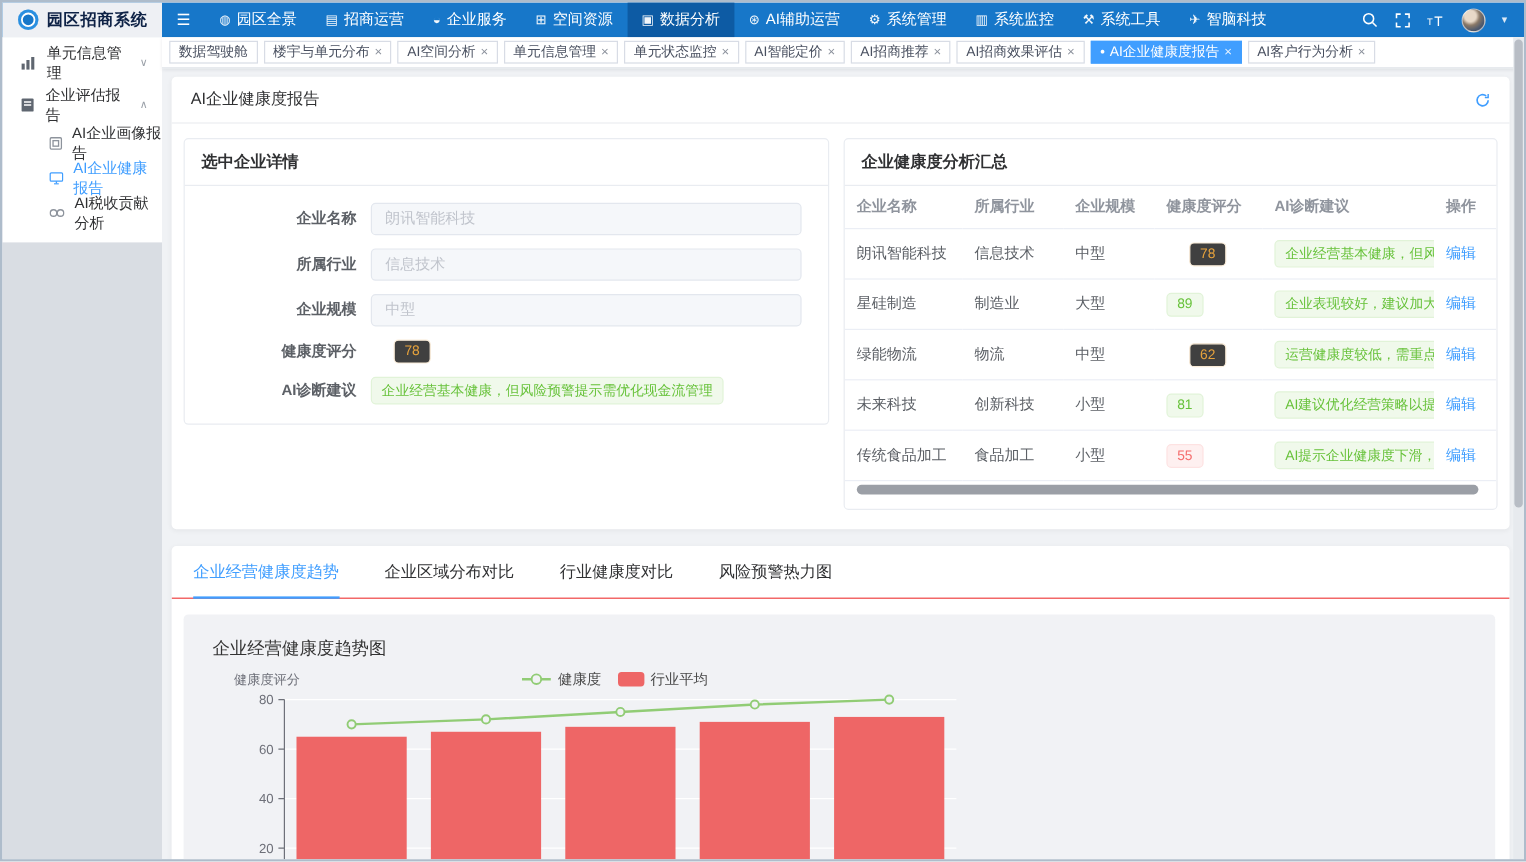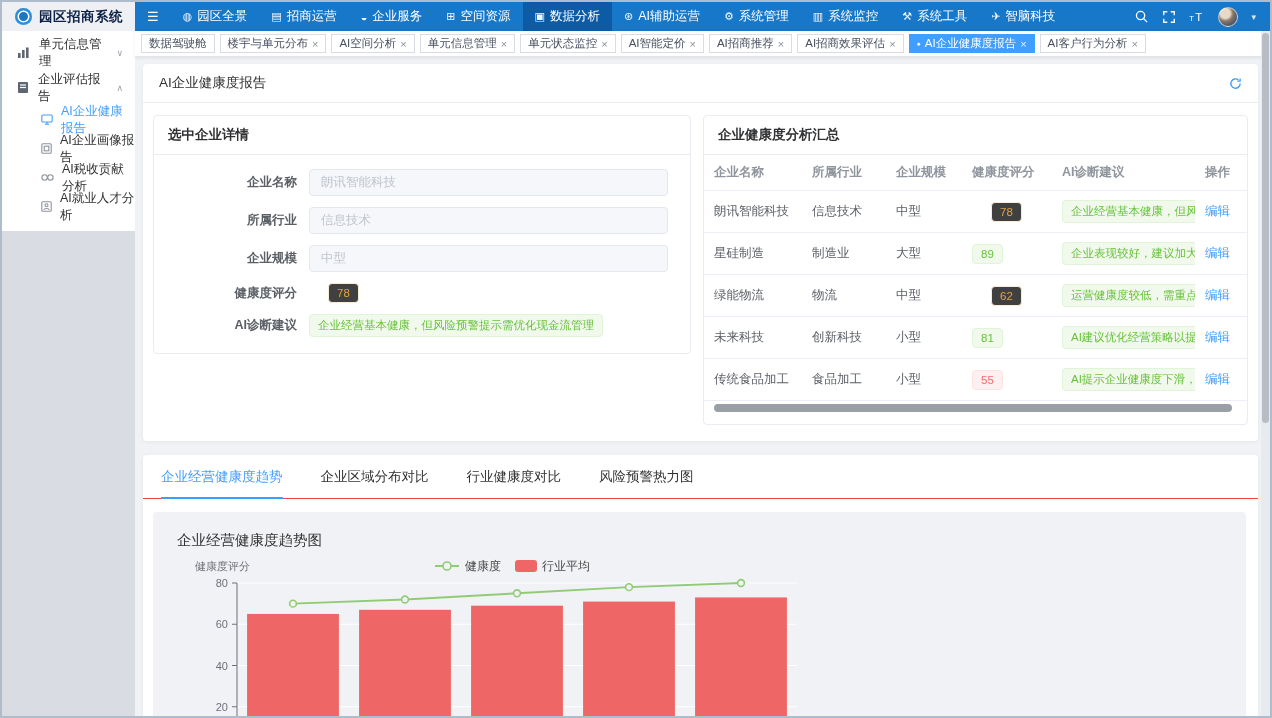--- a/index.html
+++ b/index.html
@@ -181,57 +181,47 @@
           <span class="sico">
             <svg width="12" height="13" viewBox="0 0 12 13" fill="none" stroke="#5f6670" stroke-width="1.2">
                 <rect x="1" y="1" width="10" height="11" rx="1" fill="#5f6670" stroke="none"></rect>
                 <line x1="3" y1="4" x2="9" y2="4" stroke="#fff"></line>
                 <line x1="3" y1="6.5" x2="9" y2="6.5" stroke="#fff"></line>
               </svg>
           </span>
           <span>企业评估报告</span>
           <span class="chev">∧</span>
         </div>
+        <div class="msub">
+          <span class="sico">
+            <svg width="11" height="11" viewBox="0 0 11 11" fill="none" stroke="currentColor" stroke-width="1.1">
+                <rect x="0.8" y="0.8" width="9.4" height="9.4" rx="1"></rect>
+                <rect x="3.2" y="3.2" width="4.6" height="4.6"></rect>
+              </svg>
+          </span>
+          <span>AI企业画像报告</span>
+        </div>
         <div class="msub active">
           <span class="sico">
             <svg width="12" height="11" viewBox="0 0 12 11" fill="none" stroke="currentColor" stroke-width="1.1">
                 <rect x="0.8" y="1" width="10.4" height="7" rx="1"></rect>
                 <line x1="4" y1="10.2" x2="8" y2="10.2"></line>
                 <line x1="6" y1="8" x2="6" y2="10"></line>
               </svg>
           </span>
           <span>AI企业健康报告</span>
         </div>
         <div class="msub">
           <span class="sico">
-            <svg width="11" height="11" viewBox="0 0 11 11" fill="none" stroke="currentColor" stroke-width="1.1">
-                <rect x="0.8" y="0.8" width="9.4" height="9.4" rx="1"></rect>
-                <rect x="3.2" y="3.2" width="4.6" height="4.6"></rect>
-              </svg>
-          </span>
-          <span>AI企业画像报告</span>
-        </div>
-        <div class="msub">
-          <span class="sico">
             <svg width="13" height="9" viewBox="0 0 13 9" fill="none" stroke="currentColor" stroke-width="1.1">
                 <circle cx="3.6" cy="4.5" r="2.7"></circle>
                 <circle cx="9.4" cy="4.5" r="2.7"></circle>
               </svg>
           </span>
           <span>AI税收贡献分析</span>
-        </div>
-        <div class="msub">
-          <span class="sico">
-            <svg width="11" height="11" viewBox="0 0 11 11" fill="none" stroke="currentColor" stroke-width="1.1">
-                <rect x="0.8" y="0.8" width="9.4" height="9.4" rx="1"></rect>
-                <circle cx="5.5" cy="4.3" r="1.5"></circle>
-                <path d="M2.8 9 C3.2 6.9 7.8 6.9 8.2 9"></path>
-              </svg>
-          </span>
-          <span>AI就业人才分析</span>
         </div>
       </div>
     </aside>
 
     <div class="rightcol">
 
       <div class="tagbar">
         <span class="tag">
             <span>数据驾驶舱</span>
           </span>

